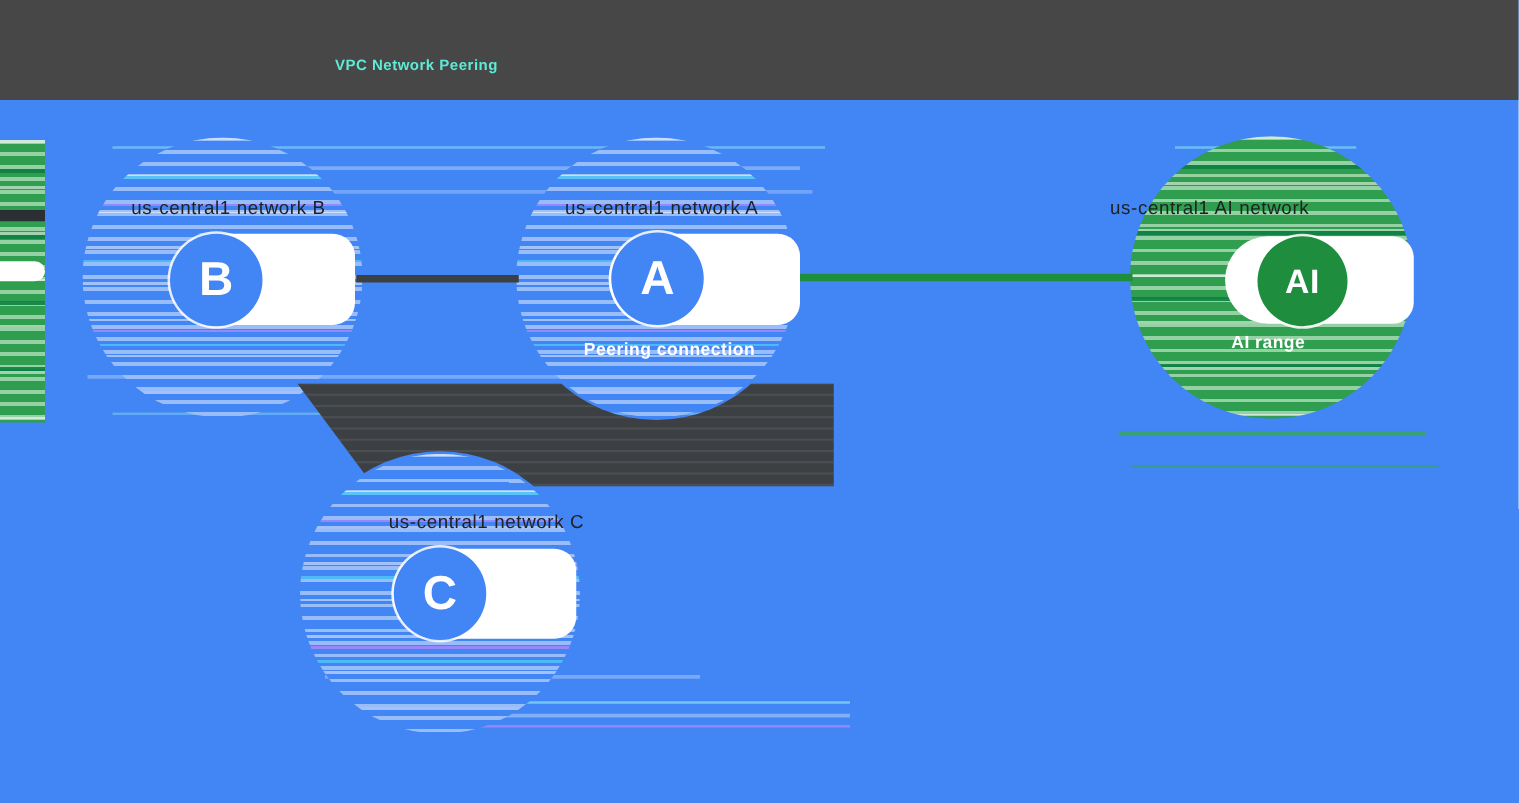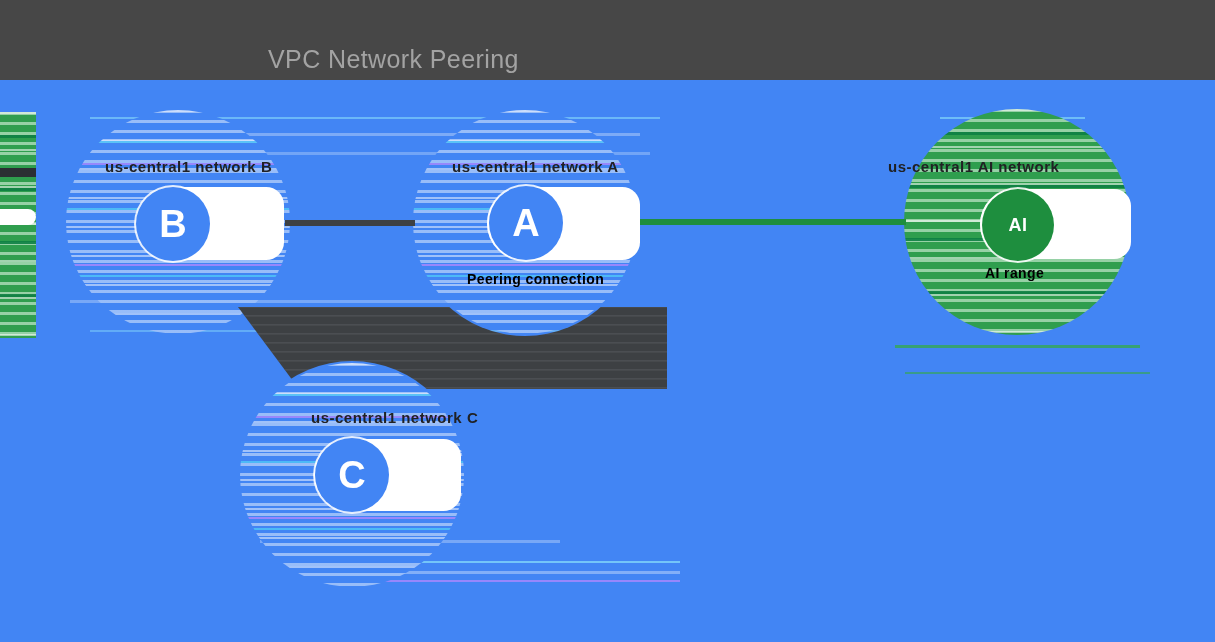--- a/index.html
+++ b/index.html
@@ -4,22 +4,22 @@
 <style>
   html,body{margin:0;padding:0;background:#fff;}
   .stage{
     position:relative;width:1215px;height:642px;overflow:hidden;
     background:#4285f4;
     font-family:"Liberation Sans", sans-serif;
   }
   
   .header{position:absolute;left:0;top:0;width:1215px;height:80px;background:#474747;}
   .title{
-    position:absolute;left:268px;top:45px;font-size:25px;font-weight:400;
-    color:#a3a3a3;letter-spacing:.4px;white-space:nowrap;
+    position:absolute;left:268px;top:45px;font-size:12px;font-weight:700;
+    color:#5eead4;letter-spacing:.4px;white-space:nowrap;
   }
   
   .net{position:absolute;border-radius:50%;overflow:hidden;}
   .net.blue{
     background-color:#4285f4;
     background-image:
       repeating-linear-gradient(180deg, rgba(255,255,255,0.50) 0 2px, rgba(255,255,255,0) 2px 29px),
       repeating-linear-gradient(180deg, rgba(79,195,247,0)   0 31px, rgba(79,195,247,0.85) 31px 33px, rgba(79,195,247,0) 33px 67px),
       repeating-linear-gradient(180deg, rgba(179,136,255,0)  0 53px, rgba(179,136,255,0.75) 53px 55px, rgba(179,136,255,0) 55px 101px),
       repeating-linear-gradient(180deg, rgba(174,203,250,0.80) 0 3px, rgba(174,203,250,0) 3px 10px);
@@ -55,32 +55,32 @@
   
   .node{
     position:absolute;border-radius:50%;display:flex;align-items:center;justify-content:center;
     color:#fff;font-weight:700;box-shadow:0 0 0 2px rgba(255,255,255,0.85);
   }
   .node.blue{background:#4285f4;}
   .node.green{background:#1e8e3e;}
   .node-b {left:136px;top:187px;width:74px;height:74px;font-size:38px;}
   .node-a {left:489px;top:186px;width:74px;height:74px;font-size:38px;}
   .node-c {left:315px;top:438px;width:74px;height:74px;font-size:38px;}
-  .node-ai{left:982px;top:189px;width:72px;height:72px;font-size:18px;letter-spacing:.5px;}
+  .node-ai{left:1006px;top:189px;width:72px;height:72px;font-size:27px;letter-spacing:.5px;}
   
   .lbl{
-    position:absolute;color:#202124;font-size:15px;font-weight:700;
+    position:absolute;color:#202124;font-size:15px;font-weight:400;
     letter-spacing:.5px;white-space:nowrap;
   }
   .lbl-b {left:105px;top:158px;}
   .lbl-a {left:452px;top:158px;}
   .lbl-c {left:284px;top:409px;margin-left:27px;}
   .lbl-ai{left:888px;top:158px;}
   .sub{
-    position:absolute;color:#000000;font-size:14px;font-weight:700;
+    position:absolute;color:#ffffff;font-size:14px;font-weight:700;
     letter-spacing:.4px;white-space:nowrap;
   }
   .sub-a {left:467px;top:271px;}
   .sub-ai{left:985px;top:265px;}
   
   .line{position:absolute;pointer-events:none;}
   
   .overlay{position:absolute;left:0;top:0;}
 </style>
 </head>

